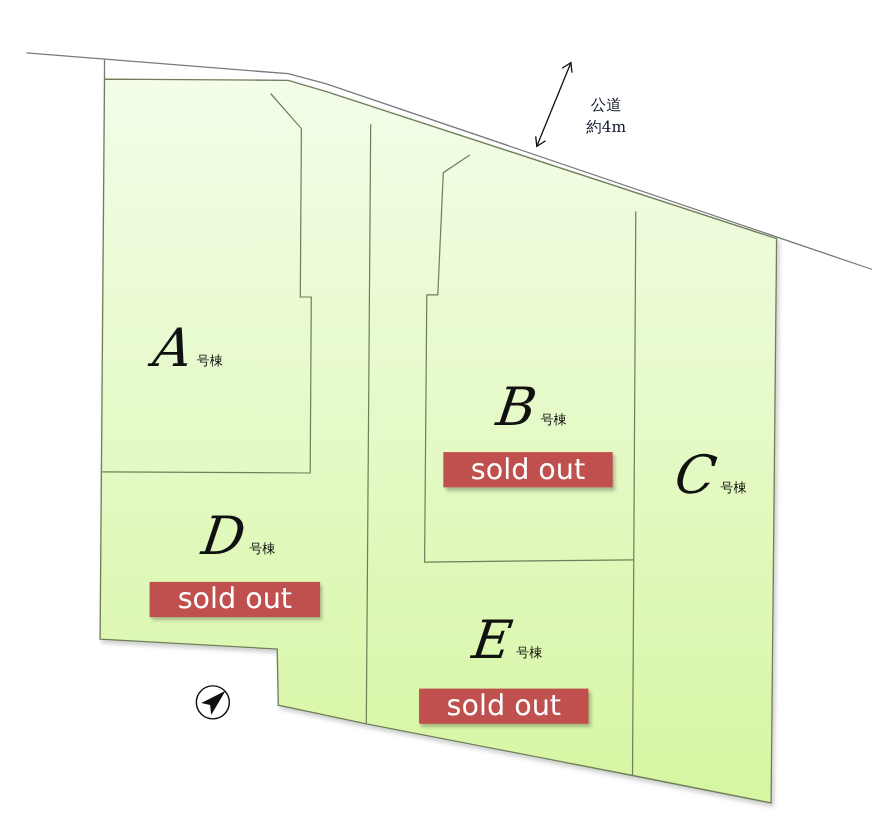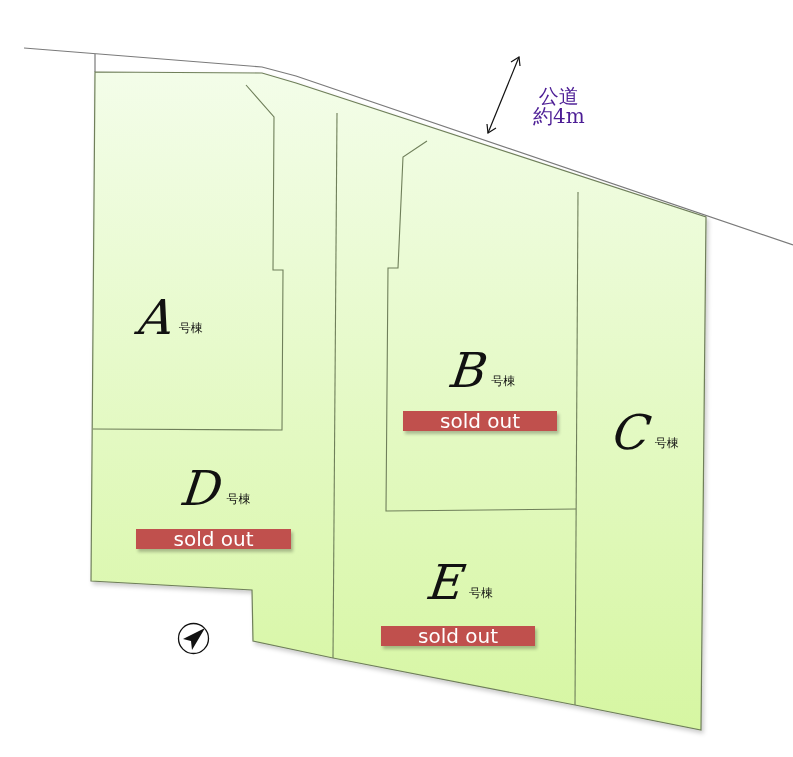--- a/index.html
+++ b/index.html
@@ -5,26 +5,26 @@
   html, body { margin: 0; padding: 0; background: #ffffff; }
   body { width: 793px; height: 757px; position: relative; overflow: hidden;
          font-family: "Liberation Sans", sans-serif; }
   svg.map { position: absolute; left: 0; top: 0; }
   .plot-label { position: absolute; display: flex; align-items: flex-end; }
   .plot-letter { font-family: "DejaVu Serif", serif; font-style: italic;
                  font-size: 48px; line-height: 1; color: #111;
                  transform: skewX(-8deg); }
   .plot-suffix { font-family: "DejaVu Sans", sans-serif; font-size: 12px;
                  color: #111; margin-left: 4px; margin-bottom: 4px; }
-  .sold { position: absolute; height: 20px; background: #c0504d;
-          color: #ffffff; font-family: "DejaVu Sans", sans-serif; font-size: 20px;
+  .sold { position: absolute; height: 32px; background: #c0504d;
+          color: #ffffff; font-family: "DejaVu Sans", sans-serif; font-size: 26px;
           display: flex; align-items: center; justify-content: center;
           box-shadow: 2px 3px 3px rgba(0,0,0,0.25); }
   .road-note { position: absolute; left: 533px; top: 86px;
-               font-family: "DejaVu Serif", serif; font-size: 20px; line-height: 20px; color: #4c1d95; }
+               font-family: "DejaVu Serif", serif; font-size: 14px; line-height: 20px; color: #0f172a; }
   .road-note div { text-align: center; }
   .compass { position: absolute; left: 177px; top: 622px; width: 33px; height: 33px; }
 </style>
 </head>
 <body>
 
 <svg class="map" width="793" height="757" viewBox="0 0 793 757">
   <defs>
     <linearGradient id="lotGrad" x1="0" y1="0" x2="0" y2="1">
       <stop offset="0" stop-color="#f3fde9"></stop>

